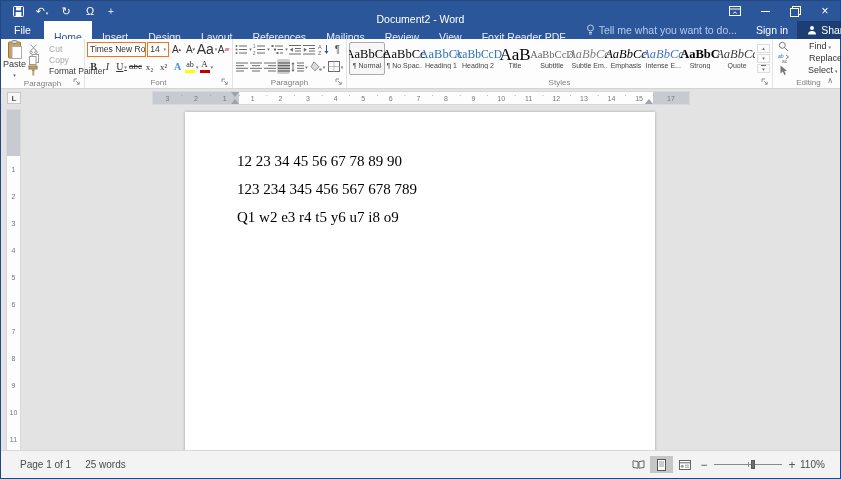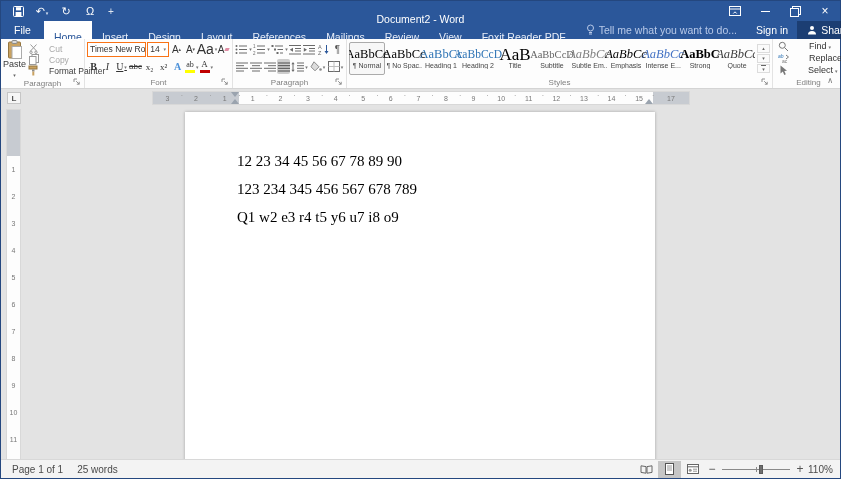--- a/index.html
+++ b/index.html
@@ -118,21 +118,21 @@
   .m-hanging { left:230px; top:10px; border-left:4px solid transparent; border-right:4px solid transparent; border-bottom:5px solid #9AA3AE; }
   .m-right { left:644px; top:10px; border-left:4px solid transparent; border-right:4px solid transparent; border-bottom:5px solid #9AA3AE; }
   .vruler { position:absolute; left:6px; top:21px; bottom:0; width:13px; background:#FDFDFD; box-shadow:0 0 0 1px #D8D8D8; }
   .vr-top { height:46px; background:#C7CBD1; }
   .vc { height:27px; display:flex; align-items:center; justify-content:center; font-size:7px; color:#787878; }
   .page { position:absolute; left:184px; top:23px; width:470px; bottom:-4px; background:#fff; box-shadow:0 0 3px rgba(0,0,0,.28); }
   .page-inner { padding:41px 30px 0 52px; font-family:"Liberation Serif",serif; font-size:15px; color:#000; }
   .docline { margin:0 0 11px 0; line-height:17px; }
 
   
-  .statusbar { height:19px; background:#F3F3F3; border-top:1px solid #D8D8D8; display:flex; align-items:center; font-size:10px; color:#4A4A4A; padding:0 4px; flex:0 0 auto; }
+  .statusbar { height:28px; background:#F3F3F3; border-top:1px solid #D8D8D8; display:flex; align-items:center; font-size:10px; color:#4A4A4A; padding:0 12px; flex:0 0 auto; }
   .sb-item { padding:0 7px; white-space:nowrap; }
   .sb-right { margin-left:auto; display:flex; align-items:center; }
   .vb { width:23px; height:17px; display:flex; align-items:center; justify-content:center; }
   .vb.active { background:#C6C6C6; }
   .zbtn { width:16px; text-align:center; font-size:12px; color:#555; }
   .ztrack { width:68px; height:11px; position:relative; margin:0 2px; }
   .ztrack::before { content:""; position:absolute; left:0; right:0; top:5px; height:1px; background:#8A8A8A; }
   .ztrack::after { content:""; position:absolute; left:50%; top:3px; width:1px; height:5px; background:#8A8A8A; }
   .zthumb { position:absolute; left:54%; top:1px; width:4px; height:9px; background:#6E6E6E; border:1px solid #5A5A5A; }
   .zlabel { width:28px; text-align:right; padding-right:4px; }

